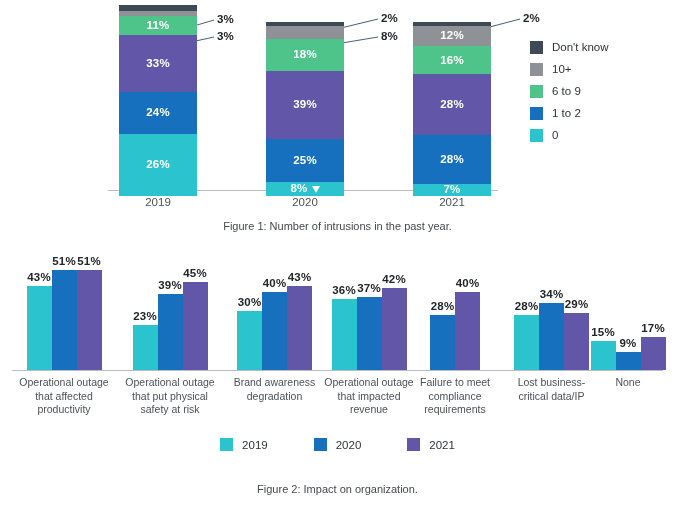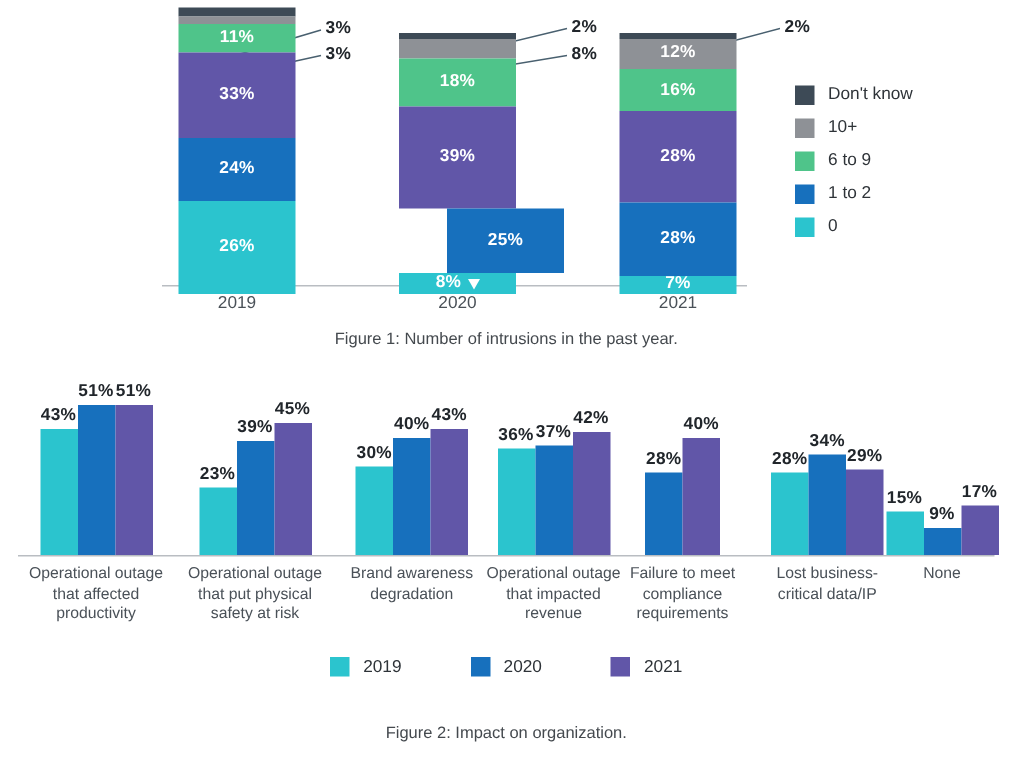--- a/index.html
+++ b/index.html
@@ -83,21 +83,21 @@
     height: 0;
     border-left: 4px solid transparent;
     border-right: 4px solid transparent;
     border-top: 7px solid #ffffff;
     margin-left: 4px;
     vertical-align: -1px;
   }
   #fig1-legend {
     position: absolute;
     left: 530px;
-    top: 52px;
+    top: 36px;
     width: 140px;
   }
   .legend-row {
     display: flex;
     align-items: center;
     height: 22px;
   }
   .legend-sw {
     width: 13px;
     height: 13px;
@@ -235,21 +235,21 @@
     <div class="stack-col" id="col-2020" style="left:266px">
       <div class="stack-col-inner">
           <div class="seg tiny" style="background: rgb(61, 74, 86); height: 3.48px;"></div>
           <div class="seg tiny" style="background: rgb(142, 145, 150); height: 13.92px;"></div>
           <div class="seg" style="background: rgb(79, 196, 138); height: 31.32px;">
             <span>18%</span>
           </div>
           <div class="seg" style="background: rgb(97, 86, 168); height: 67.86px;">
             <span>39%</span>
           </div>
-          <div class="seg" style="background: rgb(23, 112, 189); height: 43.5px; margin-left: 32px;">
+          <div class="seg" style="background: rgb(23, 112, 189); height: 43.5px;">
             <span>25%</span>
           </div>
           <div class="seg" style="background: rgb(43, 196, 206); height: 13.92px;">
             <span>8%</span>
             <span class="arrow-down"></span>
           </div>
         </div>
     </div>
     <div class="cat-label-1" style="left:266px">2020</div>
 

